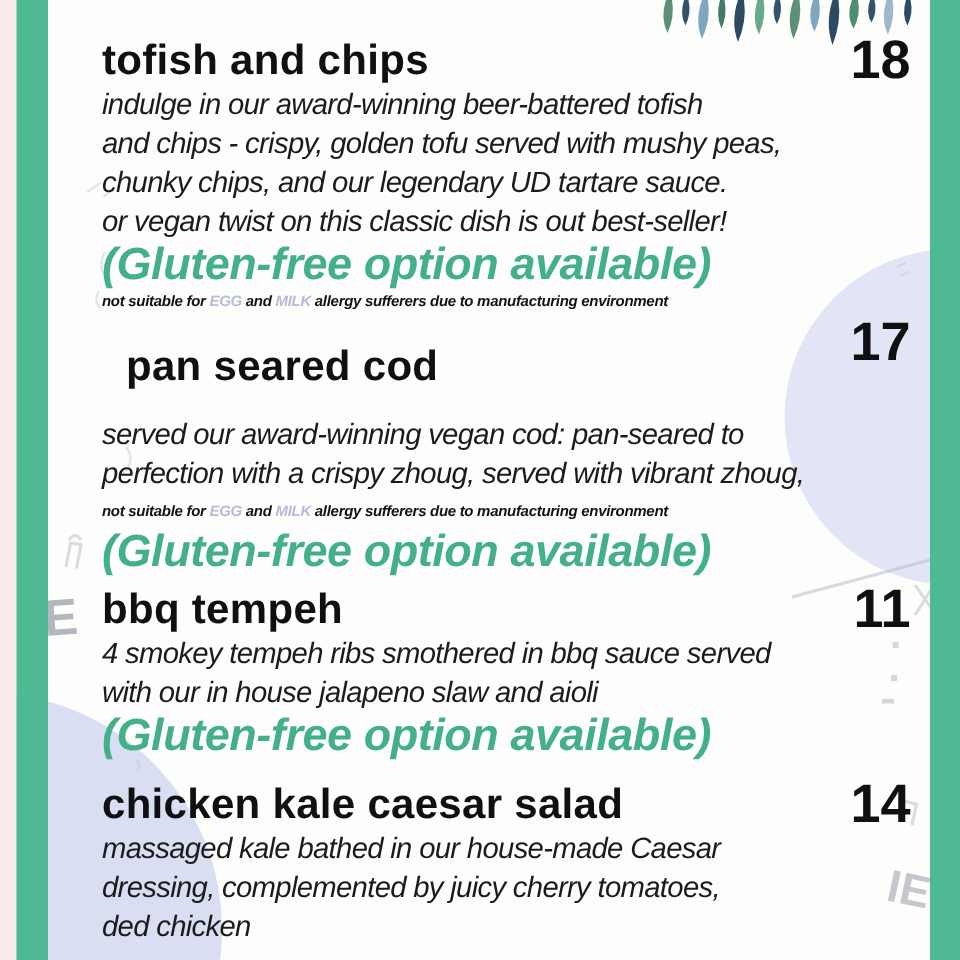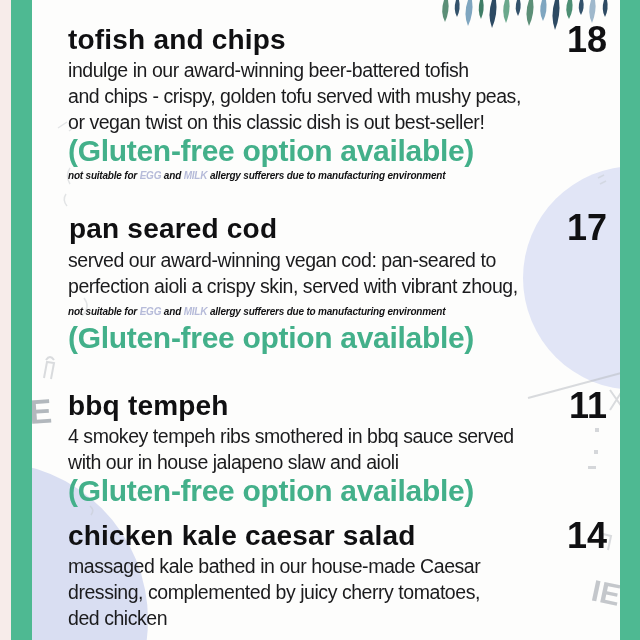--- a/index.html
+++ b/index.html
@@ -23,21 +23,21 @@
   
   .content{position:absolute;left:0;top:0;width:640px;height:640px;z-index:2;}
   .item{position:absolute;left:68px;width:539px;color:#161616;}
   #item-0{top:24px;}
   #item-1{top:212px;}
   #item-2{top:390px;}
   #item-3{top:520px;}
   .item-head{display:flex;justify-content:space-between;align-items:flex-start;line-height:32px;}
   .item-name{font-size:28px;font-weight:bold;letter-spacing:.2px;color:#101012;}
   .item-price{font-size:36px;font-weight:bold;color:#101012;}
-  p{margin:0;}
+  p{margin:0;font-style:italic;}
   .desc{font-size:19.5px;line-height:26px;letter-spacing:-.45px;white-space:nowrap;color:#1b1b1d;}
   .desc-first{margin-top:1px;}
   .gluten{font-size:30px;font-weight:bold;color:#43b08a;line-height:27px;letter-spacing:-.3px;margin-top:2px;white-space:nowrap;}
   .allergy{font-size:10px;font-weight:bold;font-style:italic;line-height:17px;letter-spacing:-.2px;margin-top:3px;color:#121214;white-space:nowrap;}
   .allergy .lav{color:#b6bbd9;}
   .mt4{margin-top:4px;}
 </style>
 </head>
 <body>
 
@@ -92,38 +92,39 @@
 
   <div class="content">
 
     <section class="item" id="item-0">
       <div class="item-head">
         <h2 class="item-name" style="margin:0">tofish and chips</h2>
         <span class="item-price">18</span>
       </div>
       <p class="desc desc-first">indulge in our award-winning beer-battered tofish</p>
       <p class="desc">and chips - crispy, golden tofu served with mushy peas,</p>
+      <p class="desc">chunky chips, and our legendary UD tartare sauce.</p>
       <p class="desc">or vegan twist on this classic dish is out best-seller!</p>
       <p class="gluten">(Gluten-free option available)</p>
       <p class="allergy">
         <span>not suitable for</span>
         <span class="lav">EGG</span>
         <span>and</span>
         <span class="lav">MILK</span>
         <span>allergy sufferers due to manufacturing environment</span>
       </p>
     </section>
 
     <section class="item" id="item-1">
       <div class="item-head">
-        <h2 class="item-name" style="margin:1px">pan seared cod</h2>
+        <h2 class="item-name" style="margin:16px">pan seared cod</h2>
         <span class="item-price">17</span>
       </div>
       <p class="desc desc-first">served our award-winning vegan cod: pan-seared to</p>
-      <p class="desc">perfection aioli a crispy skin, served with vibrant zhoug,</p>
+      <p class="desc">perfection with a crispy zhoug, served with vibrant zhoug,</p>
       <p class="allergy mt4">
         <span>not suitable for</span>
         <span class="lav">EGG</span>
         <span>and</span>
         <span class="lav">MILK</span>
         <span>allergy sufferers due to manufacturing environment</span>
       </p>
       <p class="gluten mt4">(Gluten-free option available)</p>
     </section>
 

